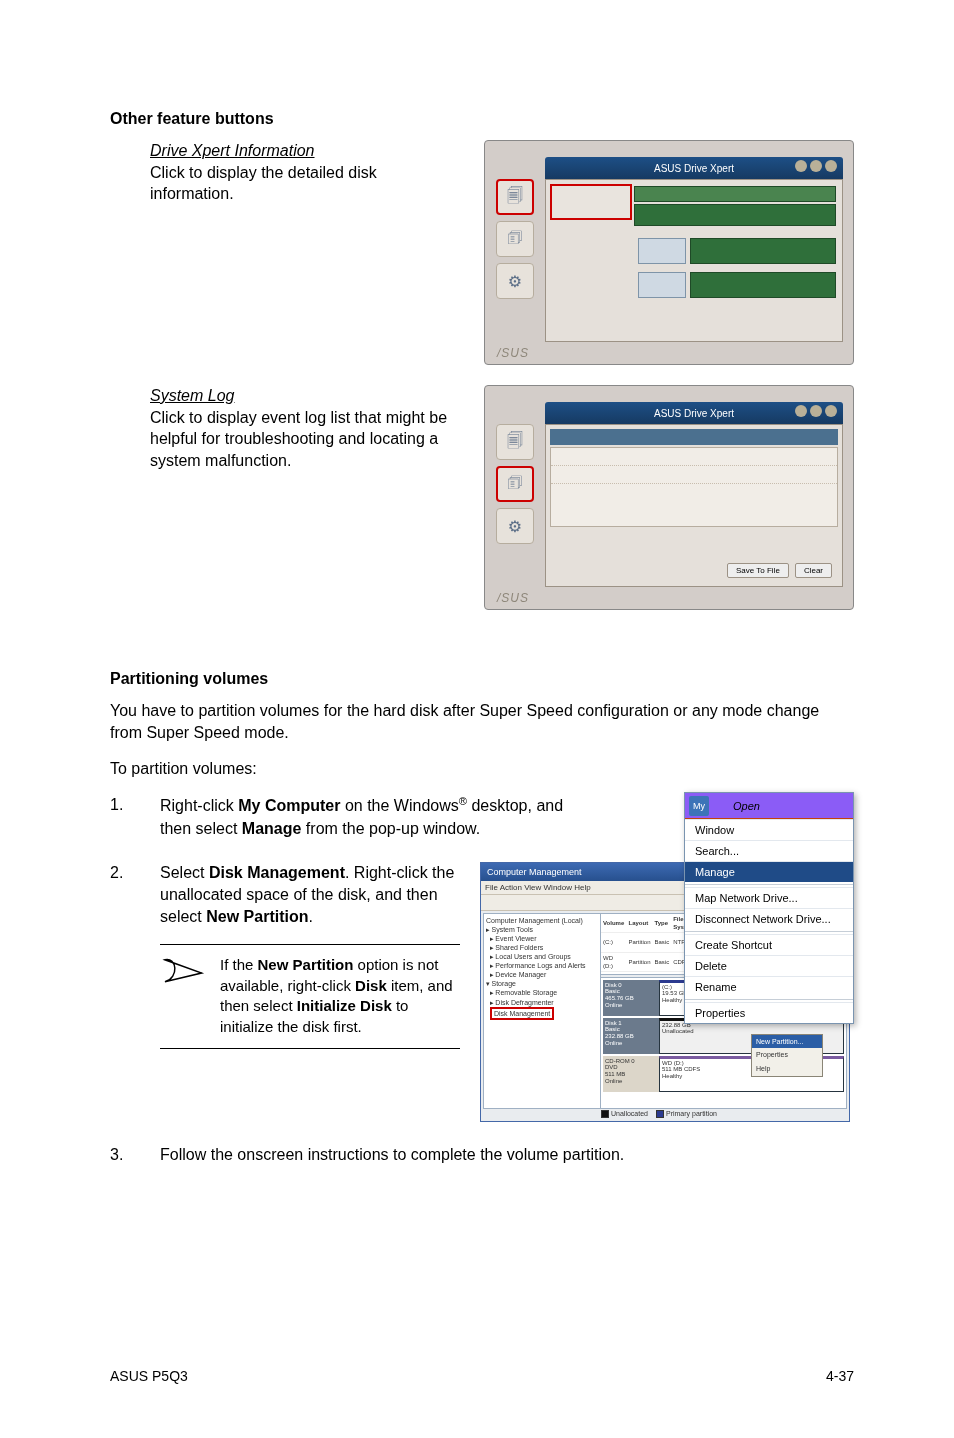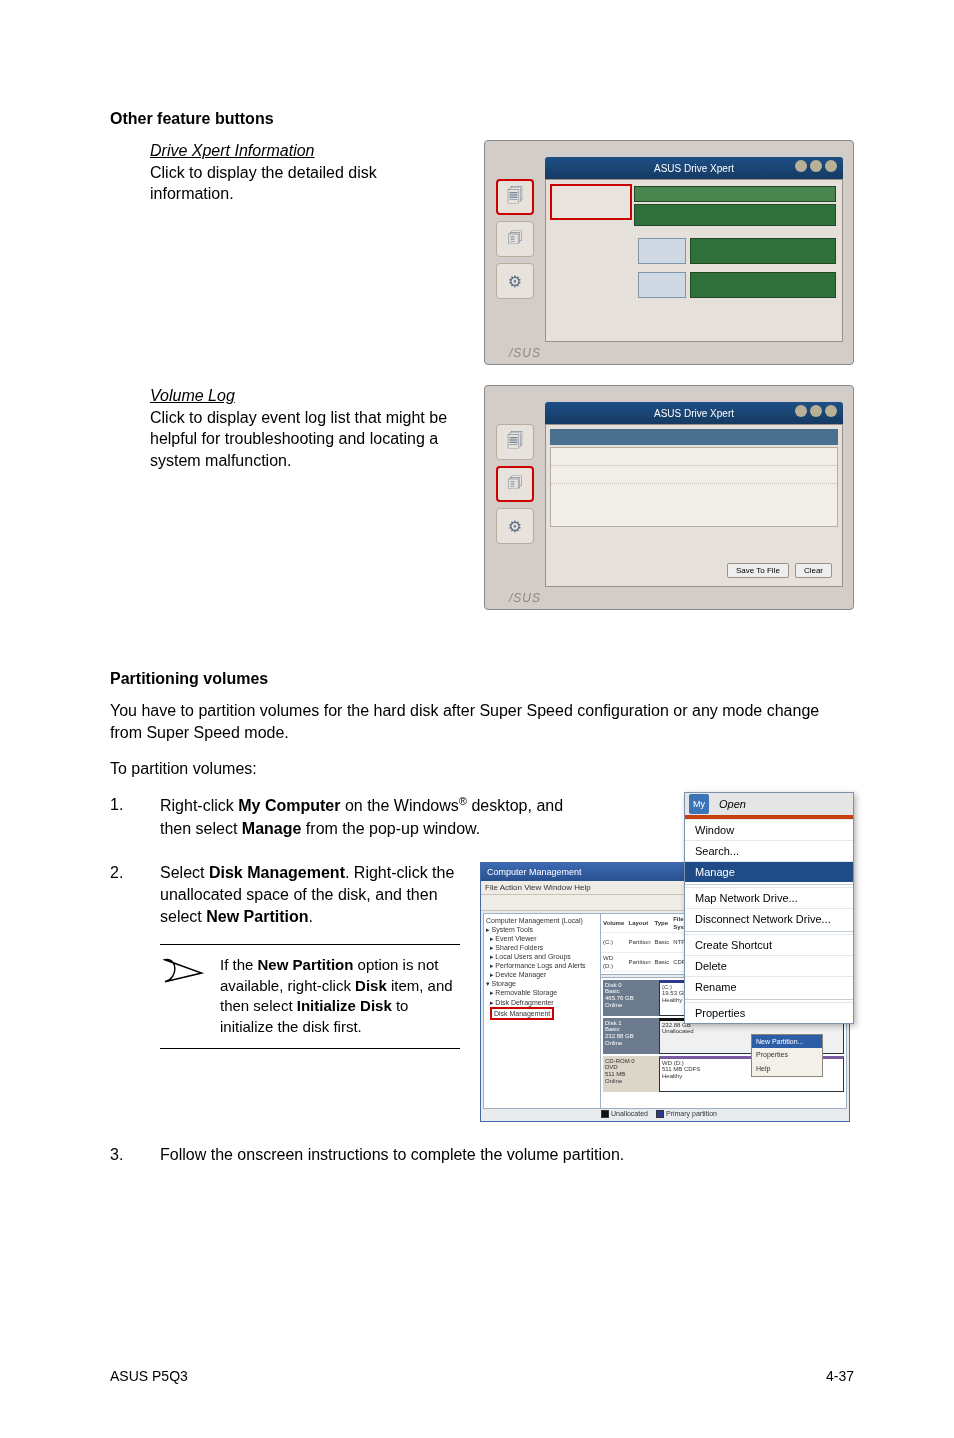--- a/index.html
+++ b/index.html
@@ -26,21 +26,21 @@
   .ss-body {
     position: absolute; top: 38px; left: 60px; right: 10px; bottom: 22px;
     background: #e5e0da; border: 1px solid #9c9285;
   }
   .ss-sidebar {
     position: absolute; top: 38px; left: 6px; width: 48px; bottom: 22px;
     display:flex; flex-direction:column; gap:6px; align-items:center;
   }
   .ss-icon { width:38px; height:36px; background:#e7e2db; border:1px solid #b6ad9e; border-radius:4px; display:flex; align-items:center; justify-content:center; font-size:16px; color:#5b6e87; }
   .ss-icon.red { border:2px solid #c00; }
-  .ss-footer-logo { position:absolute; left:12px; bottom:4px; font-size:12px; color:#8e877a; font-style:italic; letter-spacing:1px;margin-left:12px; }
+  .ss-footer-logo { position:absolute; left:12px; bottom:4px; font-size:12px; color:#8e877a; font-style:italic; letter-spacing:1px; }
   
   .green-bar { position:absolute; background:#2f6f3a; border:1px solid #1f4a27; height:22px; }
   .green-head { left:88px; right:6px; top:6px; height:16px; background:#4a844f;}
   .left-tree { position:absolute; left:4px; top:4px; width:82px; height:36px; border:2px solid #c00; background:#e9e4de; }
   .mini-blk { position:absolute; left:4px; width:48px; height:26px; background:#cfd9e3; border:1px solid #7e94a8; }
   
   .ev-head { position:absolute; left:4px; right:4px; top:4px; height:16px; background:#4b708f; }
   .ev-tbl { position:absolute; left:4px; right:4px; top:22px; height:80px; background:#f1ede7; border:1px solid #b7ad9f; }
   .ev-row { height:18px; border-bottom:1px dotted #c8bdae; font-size:6px; color:#555; padding:2px 4px; overflow:hidden; white-space:nowrap;}
   .ev-btns { position:absolute; right:10px; bottom:8px; display:flex; gap:6px; }
@@ -50,21 +50,21 @@
   ol.steps { list-style: none; counter-reset: step; }
   ol.steps > li { display:flex; gap: 26px; margin-bottom: 22px; font-size:16px; line-height:1.38; align-items:flex-start;}
   ol.steps > li .num { width: 24px; flex:0 0 24px; }
   ol.steps > li .li-body { flex:1; }
   sup { font-size: 0.7em; vertical-align: super; }
 
   .context-menu {
     width: 170px; border:1px solid #7a94b0; background:#fff;
     font-size: 11px; box-shadow: 2px 2px 6px rgba(0,0,0,0.3);
   }
-  .cm-top { height:26px; background:#e5e5e5; display:flex; align-items:center; gap:6px; padding:2px 4px; border-bottom:4px solid #c2410c;}
+  .cm-top { height:26px; background:#8b5cf6; display:flex; align-items:center; gap:20px; padding:2px 4px; border-bottom:1px solid #c2410c;}
   .cm-top .my-icon { width:20px;height:20px;background:#3d74b8;border-radius:2px; color:#fff; font-size:9px; display:flex;align-items:center;justify-content:center; }
   .cm-item { padding: 4px 10px; border-top:1px solid #e3e8ee; }
   .cm-item.hl { background:#1f4b87; color:#fff; }
   .cm-sep { height:0; border-top:1px solid #c6ced7; margin:2px 0; }
   .popup-wrap { position:absolute; right: 100px; top: 792px; }
 
   
   .step2-row { display:flex; gap:20px; align-items:flex-start; }
   .step2-text { flex: 0 0 300px; }
   .dm-window {
@@ -140,21 +140,21 @@
             <div class="mini-blk" style="top:92px; left:92px;"></div>
             <div class="green-bar" style="left:144px; right:6px; top:92px; height:26px;"></div>
           </div>
           <div class="ss-footer-logo">/SUS</div>
         </div>
       </div>
     </div>
 
     <div class="row">
       <div class="col-text" style="padding-left:40px;">
-        <div class="u">Volume Log</div>
+        <div class="u">System Log</div>
         <div>Click to display event log list that might be helpful for troubleshooting and locating a system malfunction.</div>
       </div>
       <div class="col-img">
         <div class="screenshot">
           <div class="ss-sidebar">
             <div class="ss-icon">🗐</div>
             <div class="ss-icon red">🗊</div>
             <div class="ss-icon">⚙</div>
           </div>
           <div class="ss-titlebar">

